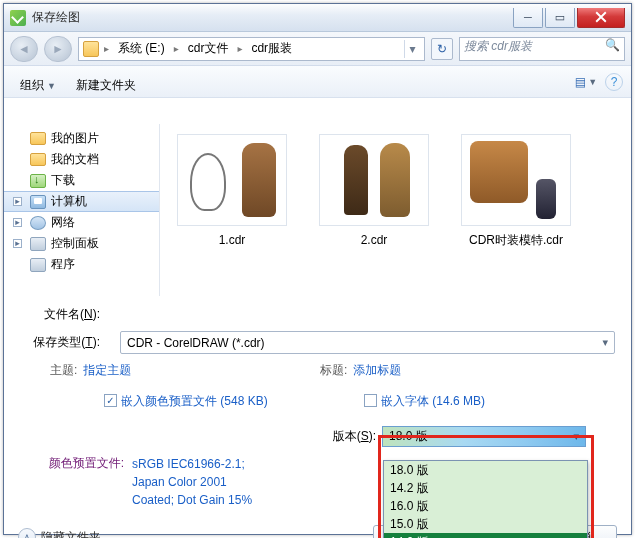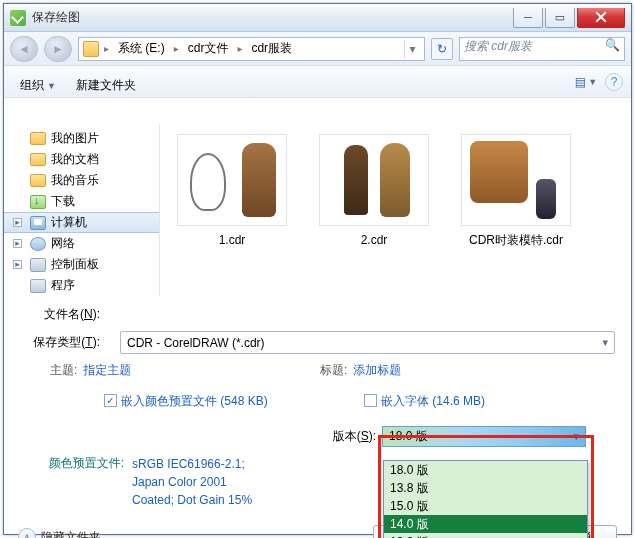--- a/index.html
+++ b/index.html
@@ -79,21 +79,21 @@
 .embed-col:first-child { width:300px; padding-left:84px; }
 .embed-col:last-child { padding-left:44px; }
 .cb { width:13px; height:13px; border:1px solid #8aa3c2; background:#fff; margin-top:1px; display:inline-flex; align-items:center; justify-content:center; font-size:10px; color:#2a5fa5; }
 
 .version-row { display:flex; align-items:center; margin-top:16px; padding-left:300px; }
 .version-row .vlabel { width:62px; text-align:right; padding-right:6px; }
 .ver-combo { width:204px; height:21px; background:linear-gradient(90deg,#bfe3bd 0%,#a8d9f2 40%,#8fcaf0 70%,#6db7ea); border:1px solid #6a9ed0; padding:0 6px; display:flex; align-items:center; position:relative; }
 .ver-combo::after { content:"▾"; position:absolute; right:6px; color:#2b4f78; font-size:11px; }
 
 .profiles-row { display:flex; margin-top:8px; }
-.profiles-row .plabel { width:120px; text-align:right; padding-right:8px; color:#0f766e; padding-left:0; margin-left:-8px;}
+.profiles-row .plabel { width:120px; text-align:right; padding-right:8px; color:#701a75; padding-left:0; margin-left:-8px;}
 .profiles-row .pval { color:#1a5fc7; line-height:1.5; }
 
 .dropdown { position:absolute; left:379px; top:164px; width:205px; border:1px solid #7b93b2; background:#fff; box-shadow:1px 2px 4px rgba(0,0,0,.25); z-index:10; }
 .dd-item { height:18px; padding:0 6px; display:flex; align-items:center; background:#d9efd6; }
 .dd-item.sel { background:#15803d; color:#fff; }
 
 .highlight-box { position:absolute; left:374px; top:139px; width:216px; height:140px; border:3px solid #e1261c; z-index:20; pointer-events:none; }
 
 .footer { position:absolute; left:0; right:0; bottom:0; height:42px; display:flex; align-items:center; padding:0 14px; }
 .hide-folders { display:flex; align-items:center; gap:5px; color:#2b2b2b; }
@@ -160,24 +160,20 @@
     <div class="sidebar">
       <div class="tree-item">
           <div class="folder-icon"></div>
           <span>我的图片</span>
         </div>
       <div class="tree-item">
           <div class="folder-icon"></div>
           <span>我的文档</span>
         </div>
       <div class="tree-item">
-          <div class="folder-icon"></div>
-          <span>我的音乐</span>
-        </div>
-      <div class="tree-item">
           <div class="dl-icon"></div>
           <span>下载</span>
         </div>
       <div class="tree-item selected">
           <div class="exp">▸</div>
           <div class="comp-icon"></div>
           <span>计算机</span>
         </div>
       <div class="tree-item">
           <div class="exp">▸</div>
@@ -262,21 +258,22 @@
 
     <div class="profiles-row">
       <div class="plabel">颜色预置文件:</div>
       <div class="pval" style="white-space:pre-line;">sRGB IEC61966-2.1;
 Japan Color 2001
 Coated; Dot Gain 15%</div>
     </div>
 
     <div class="dropdown">
       <div class="dd-item">18.0 版</div>
-      <div class="dd-item">13.8 版</div>
+      <div class="dd-item">14.2 版</div>
+      <div class="dd-item">16.0 版</div>
       <div class="dd-item">15.0 版</div>
       <div class="dd-item sel">14.0 版</div>
       <div class="dd-item">13.0 版</div>
     </div>
 
     <div class="highlight-box"></div>
 
     <div class="footer">
       <div class="hide-folders">
         <span class="chev">˄</span>

